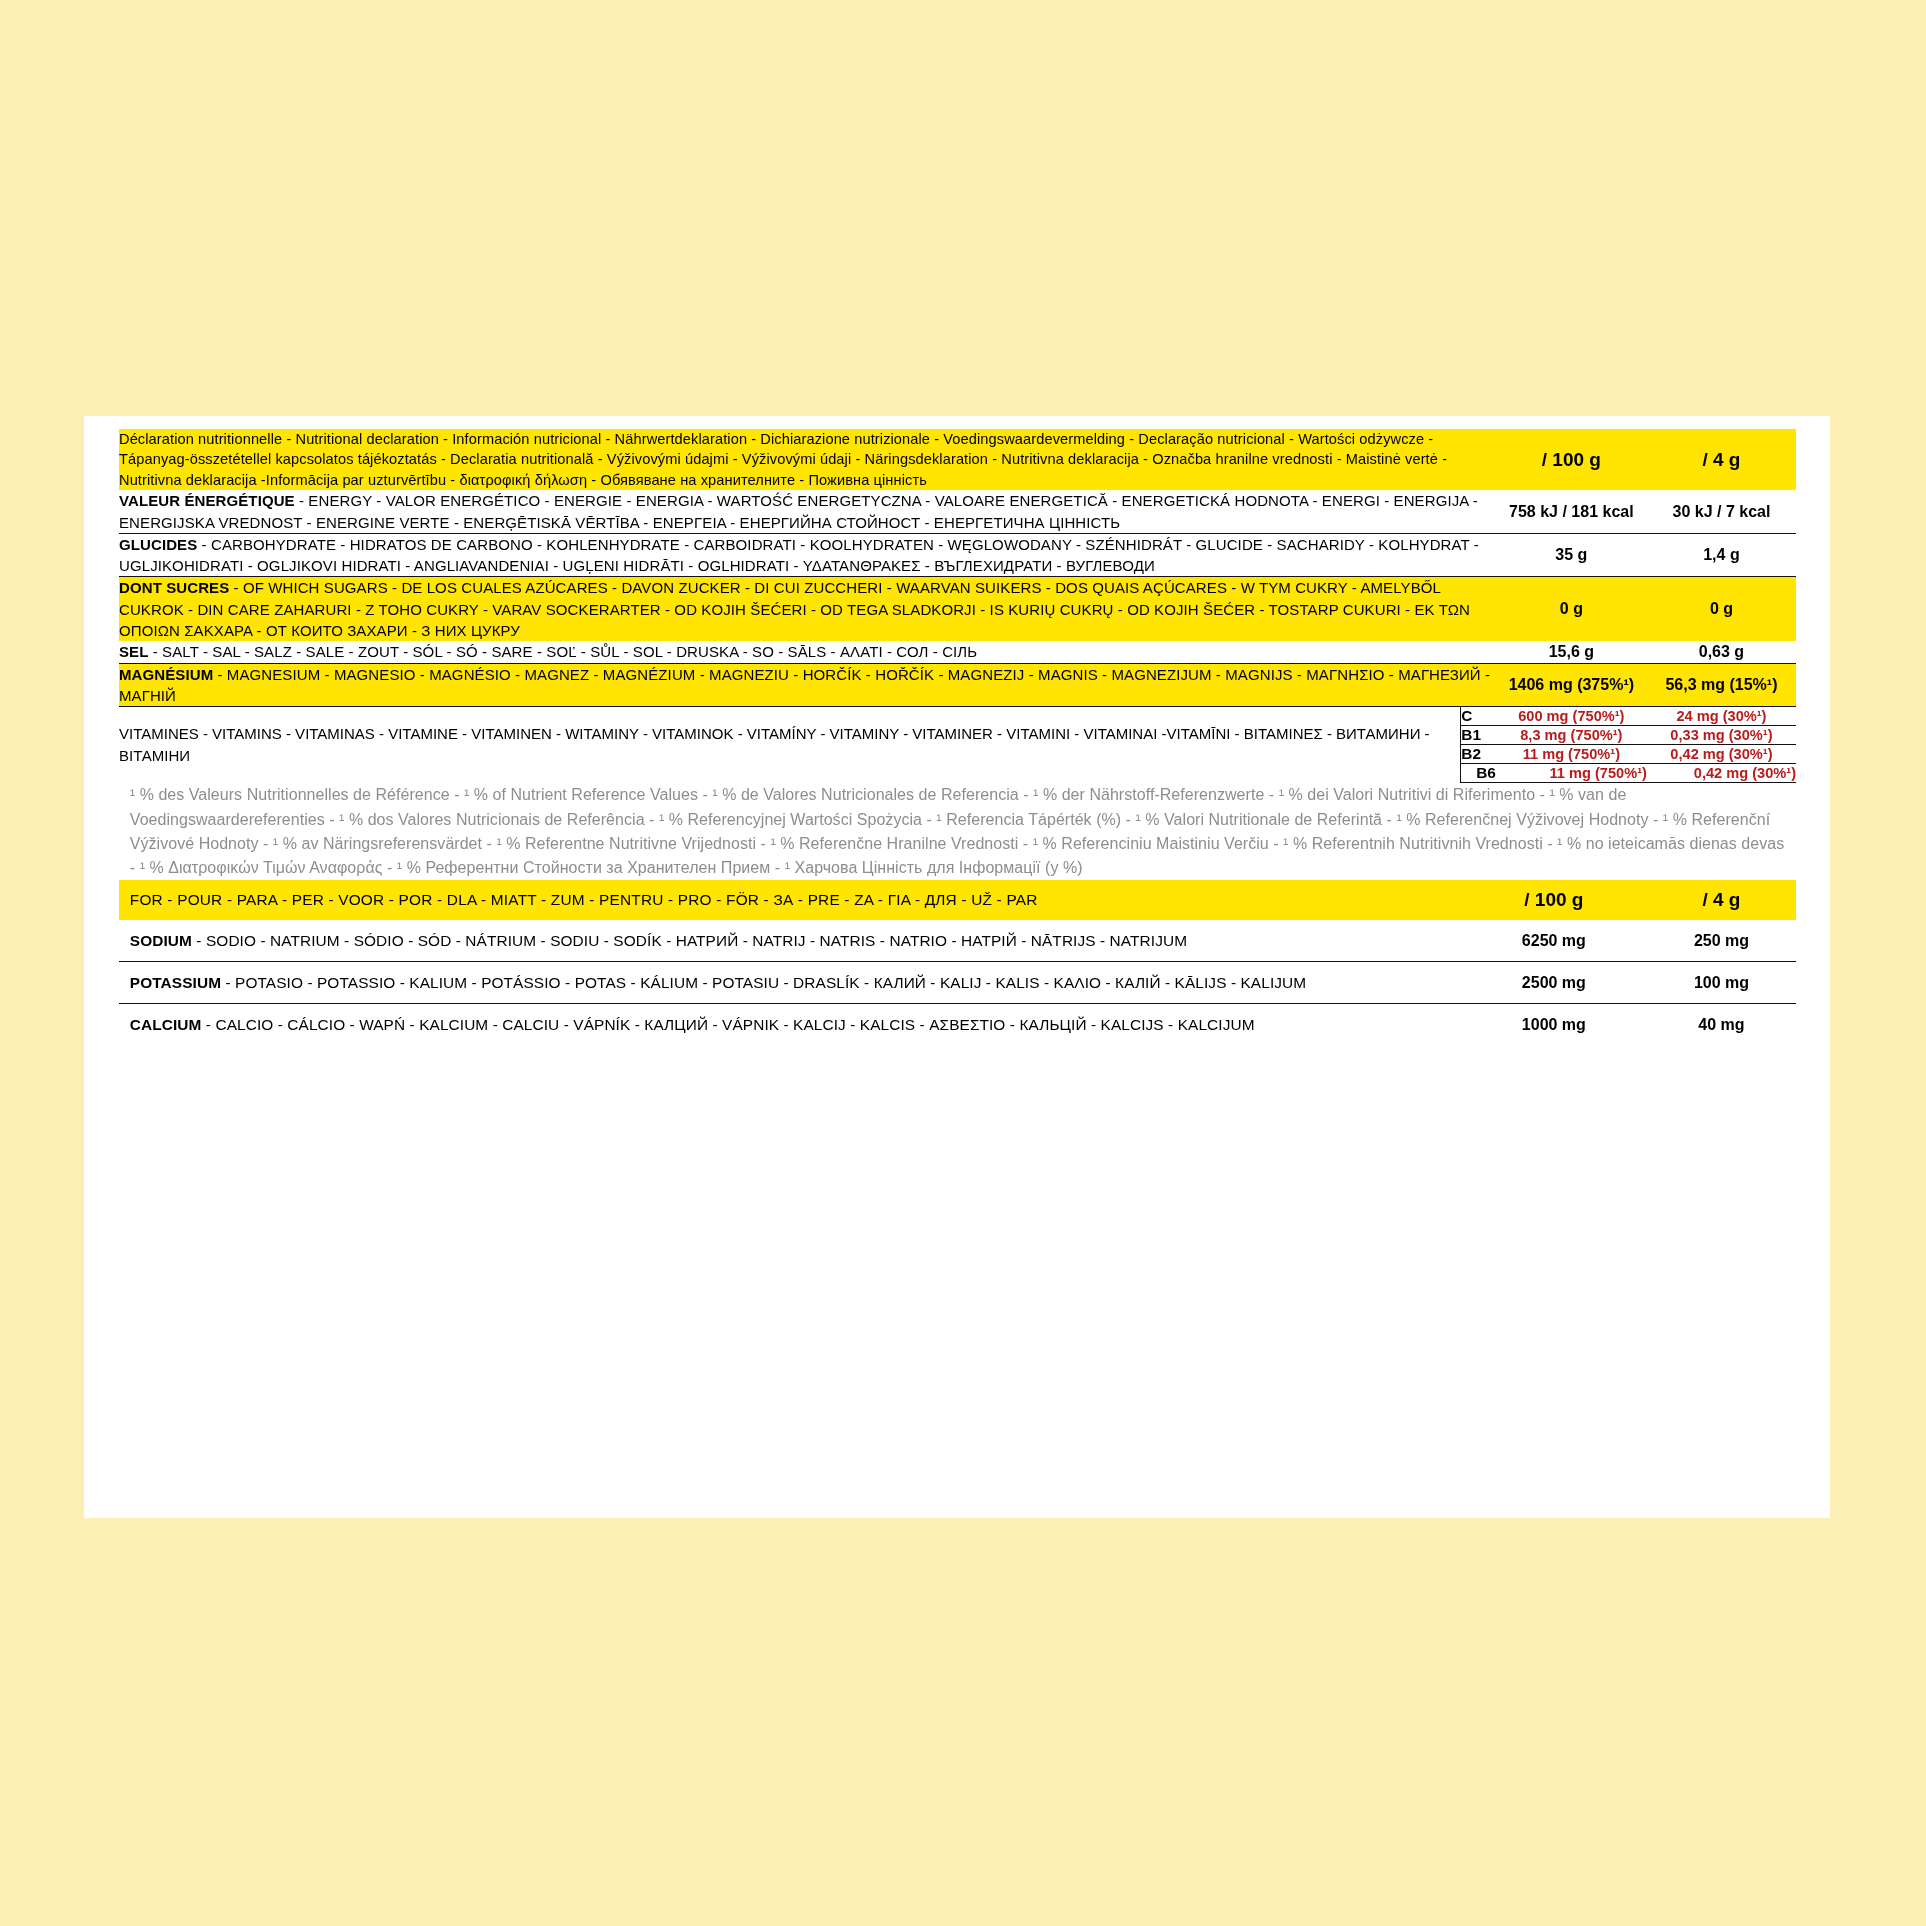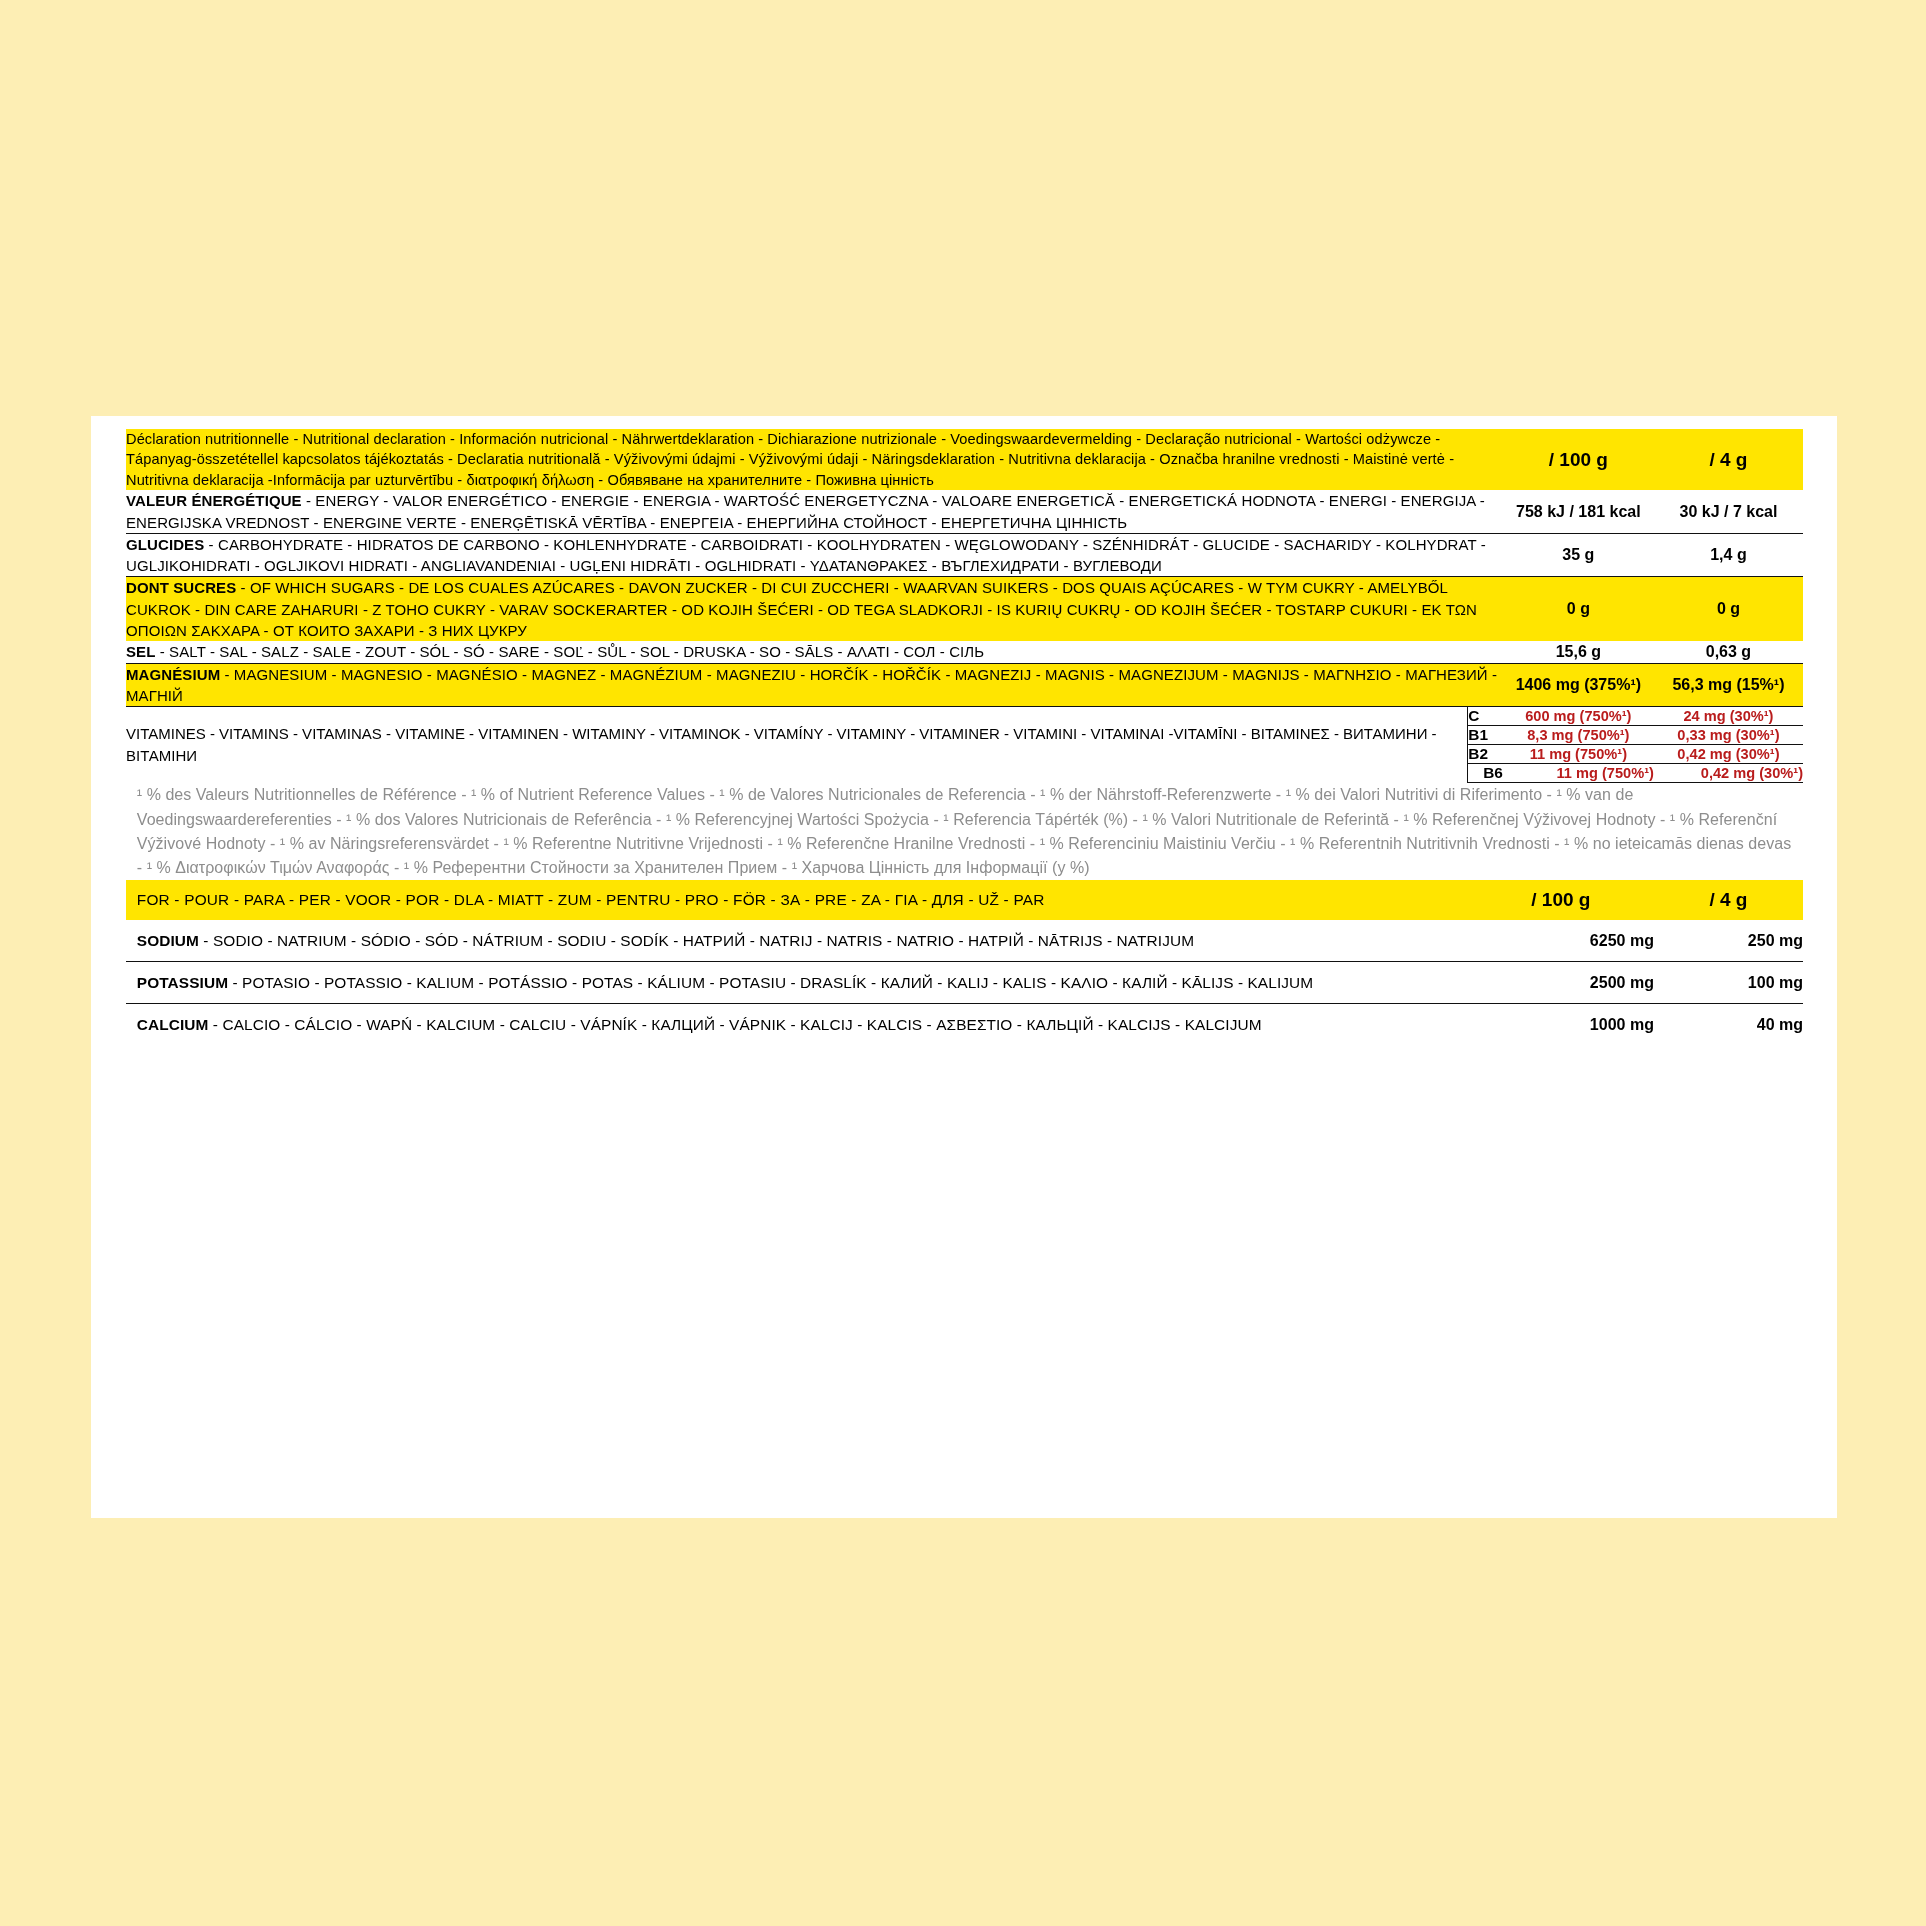--- a/index.html
+++ b/index.html
@@ -8,21 +8,21 @@
   }
   body {
     width: 1926px;
     height: 1926px;
     background: #fdeeb4;
     font-family: "Liberation Sans", sans-serif;
     -webkit-font-smoothing: antialiased;
   }
   .sheet {
     position: absolute;
-    left: 91px;
+    left: 84px;
     top: 416px;
     width: 1746px;
     height: 1102px;
     background: #ffffff;
     text-decoration: underline;
   }
   .inner {
     position: absolute;
     left: 35px;
     top: 13px;
@@ -150,21 +150,21 @@
   .t2 .lbl2 {
     font-size: 15.4px;
     padding: 11.6px 7.7px 11.6px 10.8px;
     color: #000;
     letter-spacing: 0.1px;
   }
   .t2 .lbl2 .b { font-weight: bold; }
   .t2 .v2 {
     font-size: 16px;
     font-weight: bold;
-    text-align: right;
+    text-align: center;
     color: #000;
     white-space: nowrap;
   }
   .t2 .line td { border-top: 1.1px solid #111; }
 </style>
 </head>
 <body>
 
 <div class="sheet">
   <div class="inner">

